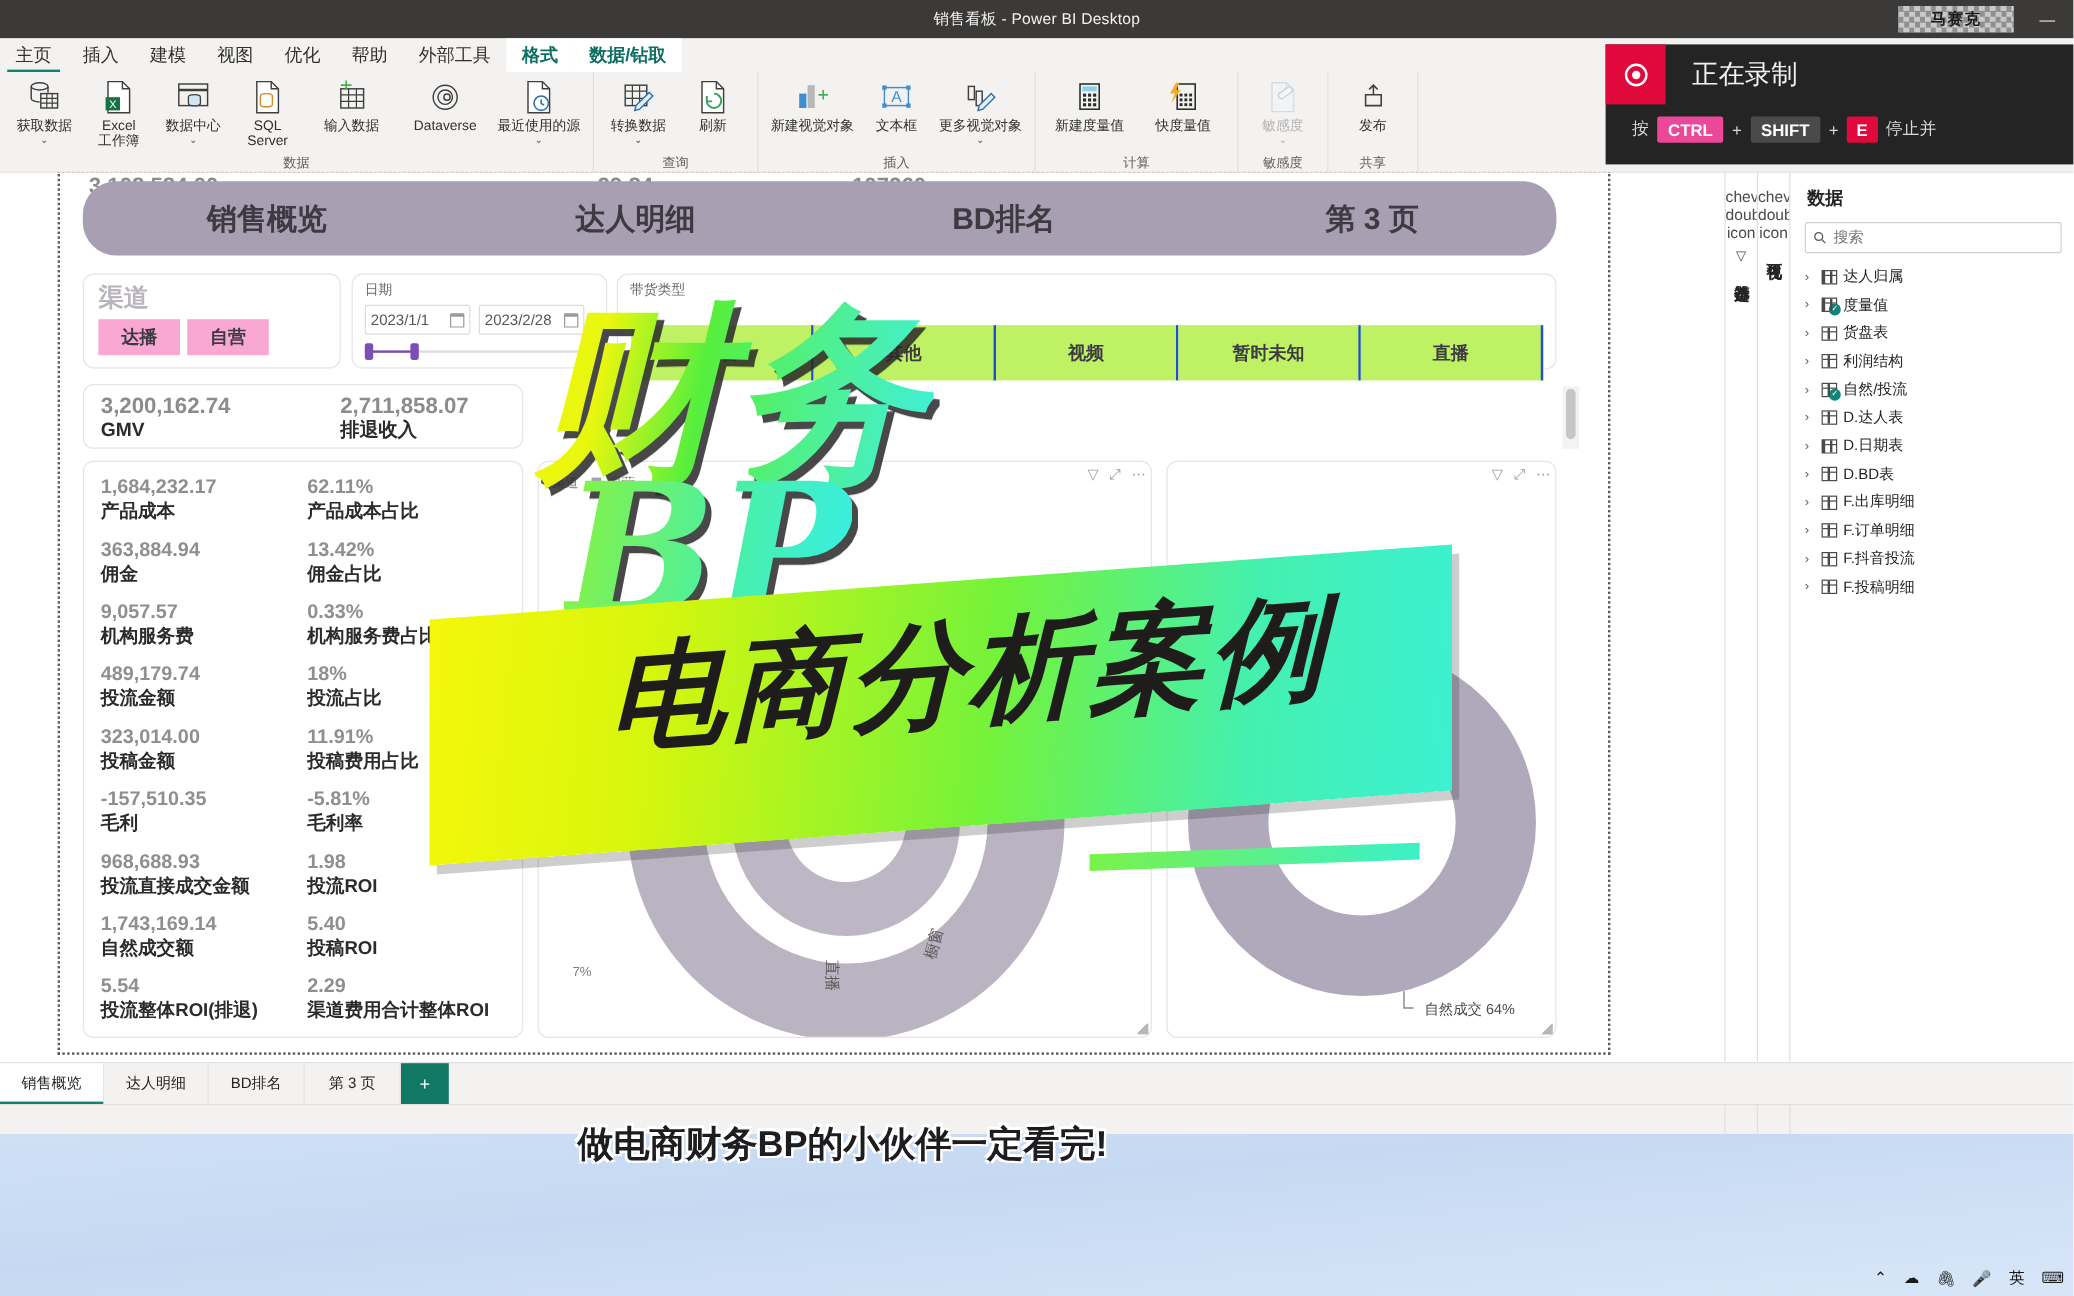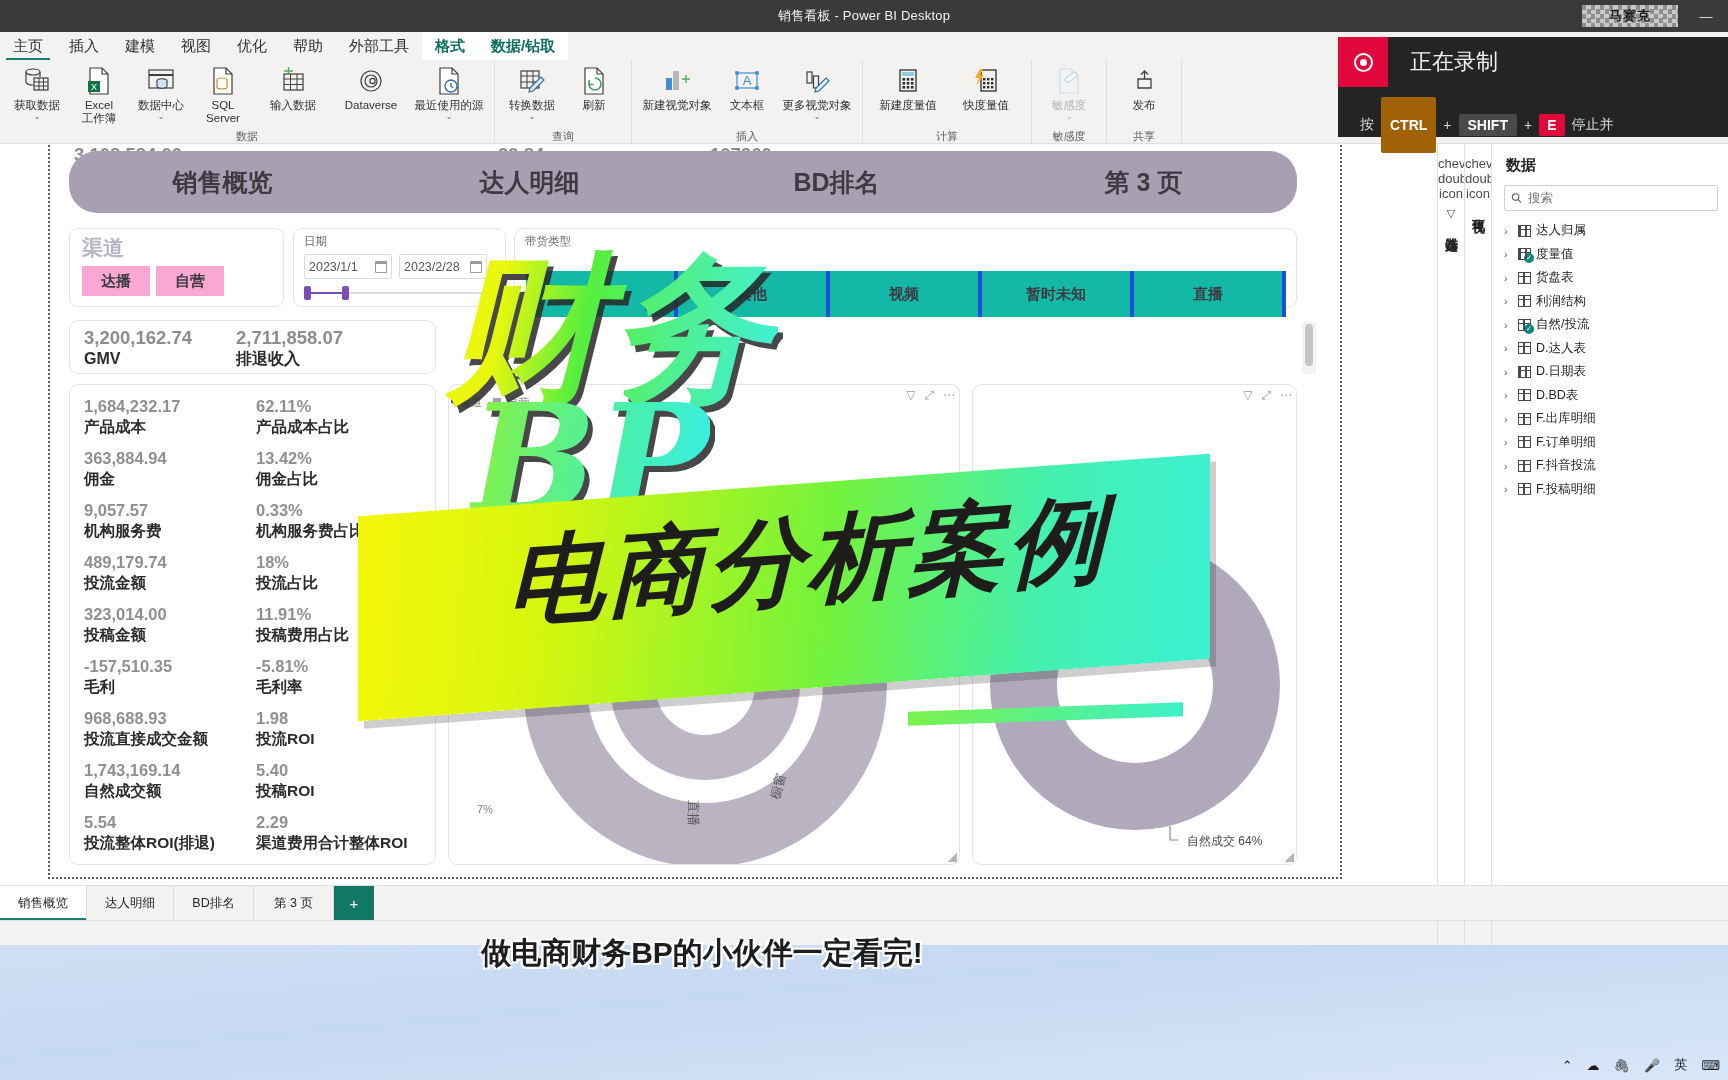--- a/index.html
+++ b/index.html
@@ -79,26 +79,26 @@
               display: flex; align-items: center; justify-content: space-between; padding: 0 4px; }
   .date-box span { font-size: 12.5px; color: #555; }
   .cal { width: 12px; height: 12px; border: 1.4px solid #9a9a9a; border-top-width: 3.4px; border-radius: 1px; }
   .slider { margin: 7px 0 0 10px; width: 186px; height: 14px; position: relative; }
   .slider .track { position: absolute; top: 6px; left: 0; right: 0; height: 2px; background: #dcdcdc; }
   .slider .fill { position: absolute; top: 6px; left: 2px; width: 42px; height: 2px; background: #7a4fb5; }
   .slider .h { position: absolute; top: 0; width: 7px; height: 14px; background: #7a4fb5; border-radius: 2px; }
 
   .slicer-type { left: 464px; top: 84px; width: 783px; height: 80px; }
   .type-grid { display: flex; margin: 22px 0 0 11px; }
-  .type-cell { width: 152px; height: 46px; background: #14b8a6; color: #3d3a42; font-size: 15px;
+  .type-cell { width: 152px; height: 46px; background: #bef264; color: #3d3a42; font-size: 15px;
                font-weight: bold; display: flex; align-items: center; justify-content: center;
-               border-right: 4px solid #1d4ed8; }
+               border-right: 2px solid #1d4ed8; }
 
   .kpi-top { left: 19px; top: 176px; width: 367px; height: 54px; }
-  .kpi-top-inner { display: flex; padding: 6px 0 0 14px; }
+  .kpi-top-inner { display: flex; padding: 6px 0 0 14px; gap: 48px; }
   .kpi-col { width: 152px; }
   .kpi-val { font-size: 18.5px; color: #8c8c8c; font-weight: bold; line-height: 22px; }
   .kpi-name { font-size: 16px; color: #2b2b2b; font-weight: bold; line-height: 20px; }
 
   .kpi-right { left: 398px; top: 176px; width: 849px; height: 54px; border: none; }
   .kpi-right-inner { display: flex; }
   .kpi-r { width: 212px; text-align: left; padding-left: 24px; }
 
   .metrics { left: 19px; top: 240px; width: 367px; height: 481px; }
   .m-grid { padding: 10px 0 0 14px; }
@@ -826,21 +826,21 @@
 
   <div style="position:absolute;left:1338px;top:37px;width:390px;height:100px;background:#242424;z-index:50;">
     <div style="position:absolute;left:0;top:0;width:50px;height:50px;background:#e1093c;display:flex;align-items:center;justify-content:center;">
       <span style="width:19px;height:19px;border:2.4px solid #fff;border-radius:50%;display:block;position:relative;">
         <i style="position:absolute;left:4px;top:4px;width:7px;height:7px;background:#fff;border-radius:50%;display:block;"></i>
       </span>
     </div>
     <div style="position:absolute;left:72px;top:10px;font-size:22px;color:#f0f0f0;">正在录制</div>
     <div style="position:absolute;left:22px;top:60px;display:flex;align-items:center;gap:7px;font-size:14px;color:#d8d8d8;">
       <span>按</span>
-      <span style="background:#a16207;color:#fff;font-weight:bold;padding:20px 9px;border-radius:2px;">CTRL</span>
+      <span style="background:#ec4899;color:#fff;font-weight:bold;padding:3px 9px;border-radius:2px;">CTRL</span>
       <span>+</span>
       <span style="background:#4a4a4a;color:#fff;font-weight:bold;padding:3px 9px;border-radius:2px;">SHIFT</span>
       <span>+</span>
       <span style="background:#e1093c;color:#fff;font-weight:bold;padding:3px 8px;border-radius:2px;">E</span>
       <span>停止并</span>
     </div>
   </div>
 
 </div>
 

